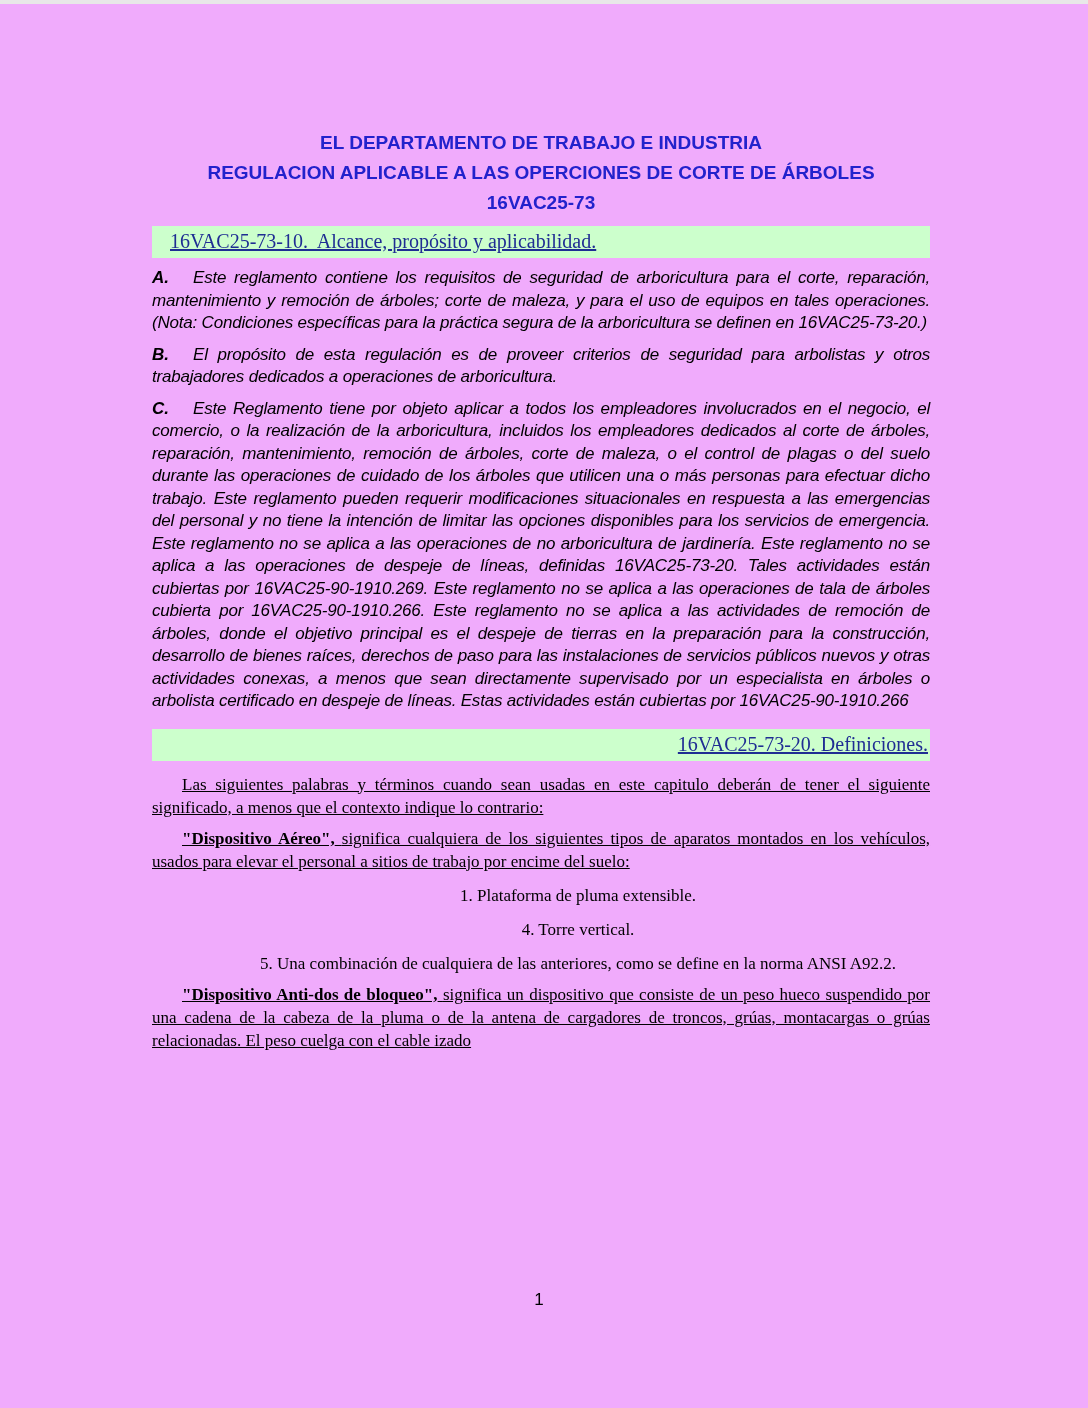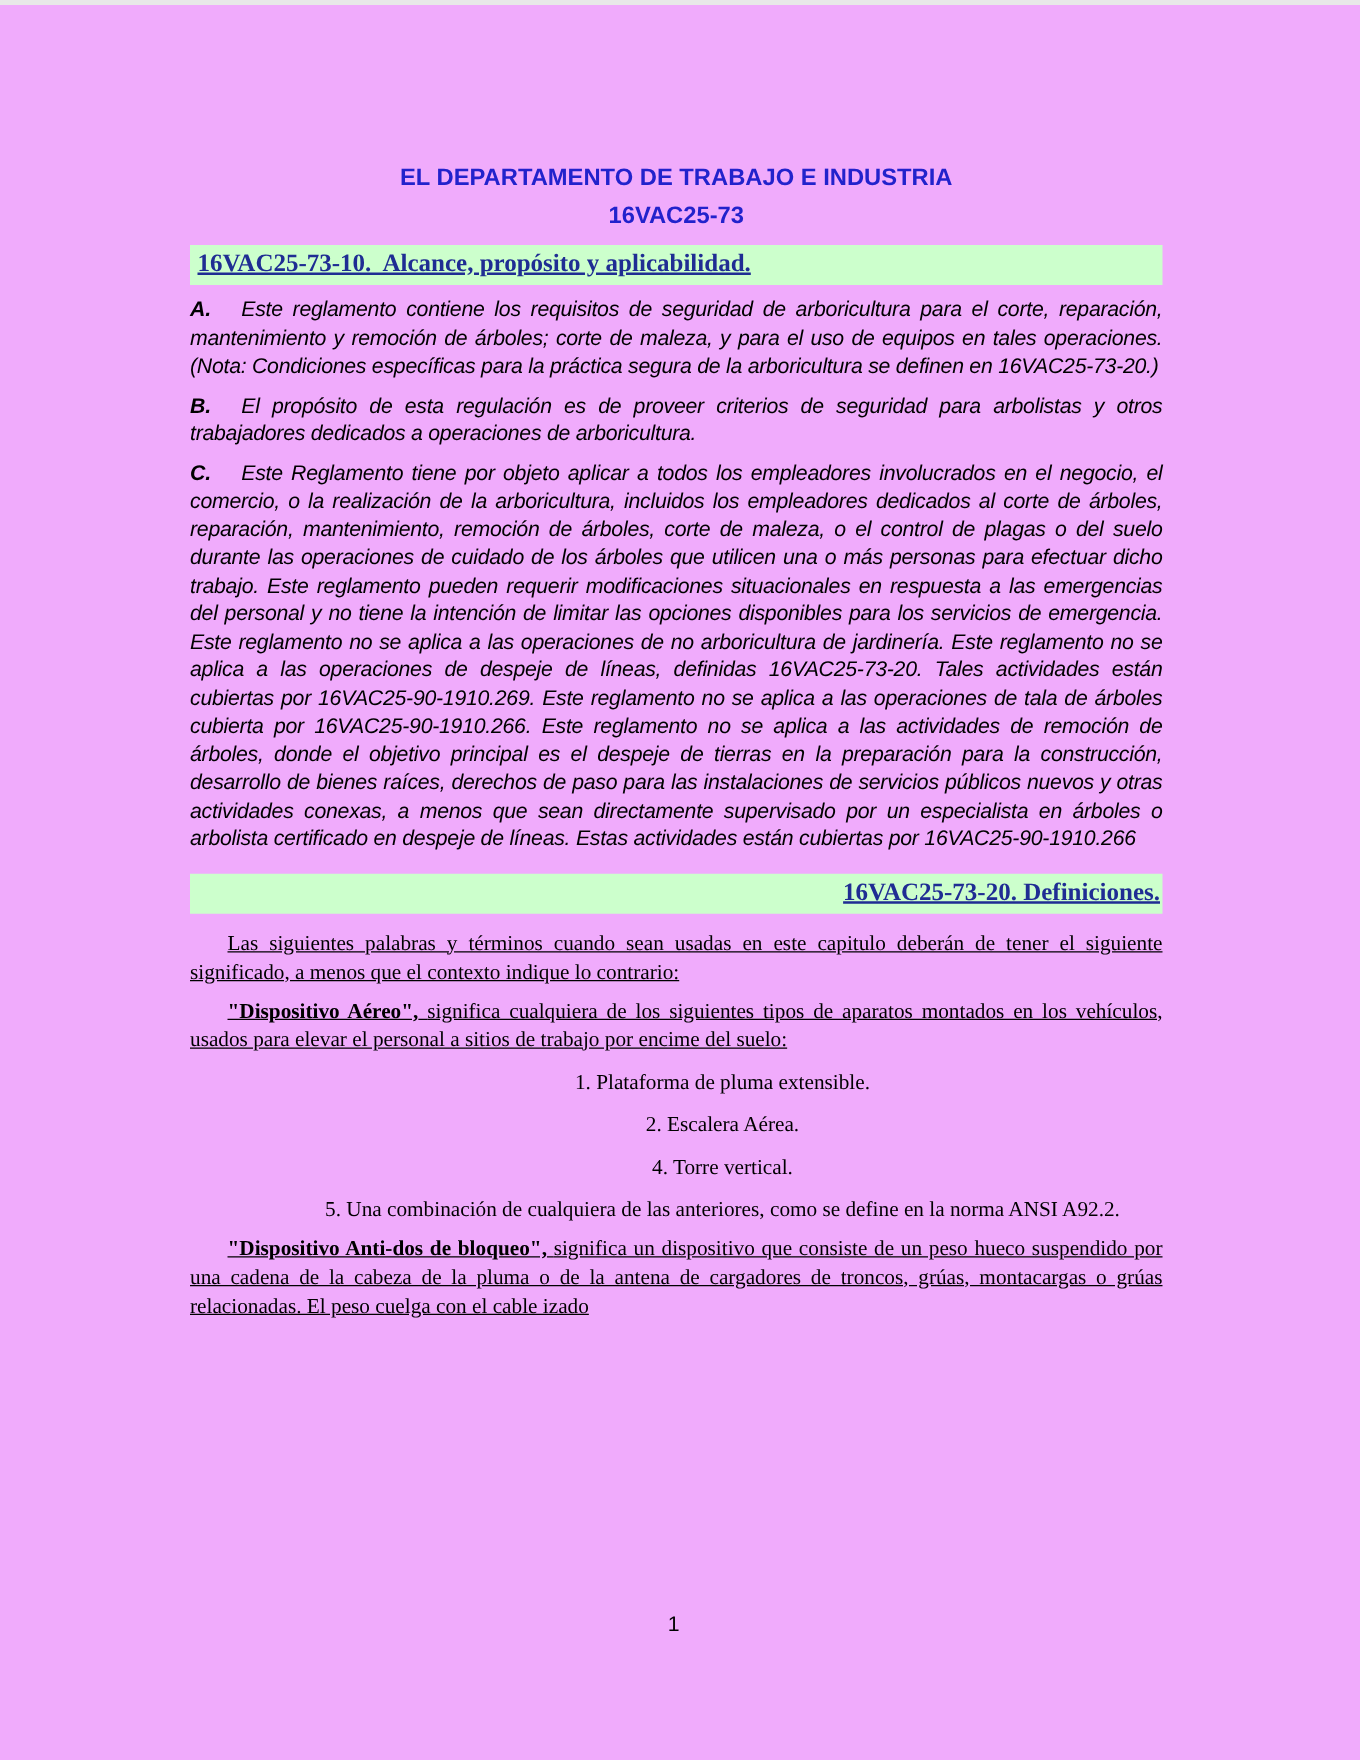--- a/index.html
+++ b/index.html
@@ -17,24 +17,24 @@
   .doc-title {
     text-align:center;
     color:var(--title-blue,#2222CC);
     font-weight:bold;
     font-size:19px;
     line-height:30px;
   }
   .section-heading {
     background:var(--heading-bg,#CCFFCC);
     margin:8px 0 0 0;
-    padding:4px 2px 5px 6px;
+    padding:4px 2px 5px 18px;
     font-family:"Liberation Serif", serif;
     font-size:20px;
-    font-weight:bold;
+    font-weight:normal;
     color:var(--heading-blue,#1F2D93);
   }
   .section-heading .hd { text-decoration:underline; }
   .mt-lg { margin-top:16px;text-align:right; }
   .body-sans {
     font-size:17px;
     line-height:22.5px;
     letter-spacing:-0.2px;
     text-align:justify;
     margin:9px 0 0 0;
@@ -73,40 +73,40 @@
     color:#000000;
   }
 </style>
 </head>
 <body>
 
 <div class="page">
 
   <header class="doc-title">
     <div class="title-line">EL DEPARTAMENTO DE TRABAJO E INDUSTRIA</div>
+    <div class="title-line">REGULACION APLICABLE A LAS OPERCIONES DE CORTE DE ÁRBOLES</div>
     <div class="title-line">16VAC25-73</div>
   </header>
 
   <h2 class="section-heading"><span class="hd">16VAC25-73-10.&nbsp; Alcance, propósito y aplicabilidad.</span></h2>
 
   <p class="body-sans"><span class="para-label">A.</span><span>Este reglamento contiene los requisitos de seguridad de arboricultura para el corte, reparación, mantenimiento y remoción de árboles; corte de maleza, y para el uso de equipos en tales operaciones. (Nota: Condiciones específicas para la práctica segura de la arboricultura se definen en 16VAC25-73-20.)</span></p>
 
   <p class="body-sans"><span class="para-label">B.</span><span>El propósito de esta regulación es de proveer criterios de seguridad para arbolistas y otros trabajadores dedicados a operaciones de arboricultura.</span></p>
 
   <p class="body-sans"><span class="para-label">C.</span><span>Este Reglamento tiene por objeto aplicar a todos los empleadores involucrados en el negocio, el comercio, o la realización de la arboricultura, incluidos los empleadores dedicados al corte de árboles, reparación, mantenimiento, remoción de árboles, corte de maleza, o el control de plagas o del suelo durante las operaciones de cuidado de los árboles que utilicen una o más personas para efectuar dicho trabajo. Este reglamento pueden requerir modificaciones situacionales en respuesta a las emergencias del personal y no tiene la intención de limitar las opciones disponibles para los servicios de emergencia. Este reglamento no se aplica a las operaciones de no arboricultura de jardinería. Este reglamento no se aplica a las operaciones de despeje de líneas, definidas 16VAC25-73-20. Tales actividades están cubiertas por 16VAC25-90-1910.269. Este reglamento no se aplica a las operaciones de tala de árboles cubierta por 16VAC25-90-1910.266. Este reglamento no se aplica a las actividades de remoción de árboles, donde el objetivo principal es el despeje de tierras en la preparación para la construcción, desarrollo de bienes raíces, derechos de paso para las instalaciones de servicios públicos nuevos y otras actividades conexas, a menos que sean directamente supervisado por un especialista en árboles o arbolista certificado en despeje de líneas. Estas actividades están cubiertas por 16VAC25-90-1910.266</span></p>
 
   <h2 class="section-heading mt-lg"><span class="hd">16VAC25-73-20. Definiciones.</span></h2>
 
   <p class="body-serif indent first-gap">Las siguientes palabras y términos cuando sean usadas en este capitulo deberán de tener el siguiente significado, a menos que el contexto indique lo contrario:</p>
 
   <p class="body-serif indent"><span class="term">"Dispositivo Aéreo",</span> <span>significa cualquiera de los siguientes tipos de aparatos montados en los vehículos, usados para elevar el personal a sitios de trabajo por encime del suelo:</span></p>
 
   <div class="def-list">
     <div class="list-item">1. Plataforma de pluma extensible.</div>
-    <div class="list-item">2. Escalera Aérea.</div>
     <div class="list-item">4. Torre vertical.</div>
     <div class="list-item">5. Una combinación de cualquiera de las anteriores, como se define en la norma ANSI A92.2.</div>
   </div>
 
   <p class="body-serif indent"><span class="term">"Dispositivo Anti-dos de bloqueo",</span> <span>significa un dispositivo que consiste de un peso hueco suspendido por una cadena de la cabeza de la pluma o de la antena de cargadores de troncos, grúas, montacargas o grúas relacionadas. El peso cuelga con el cable izado</span></p>
 
   <div class="page-number">1</div>
 
 </div>
 

